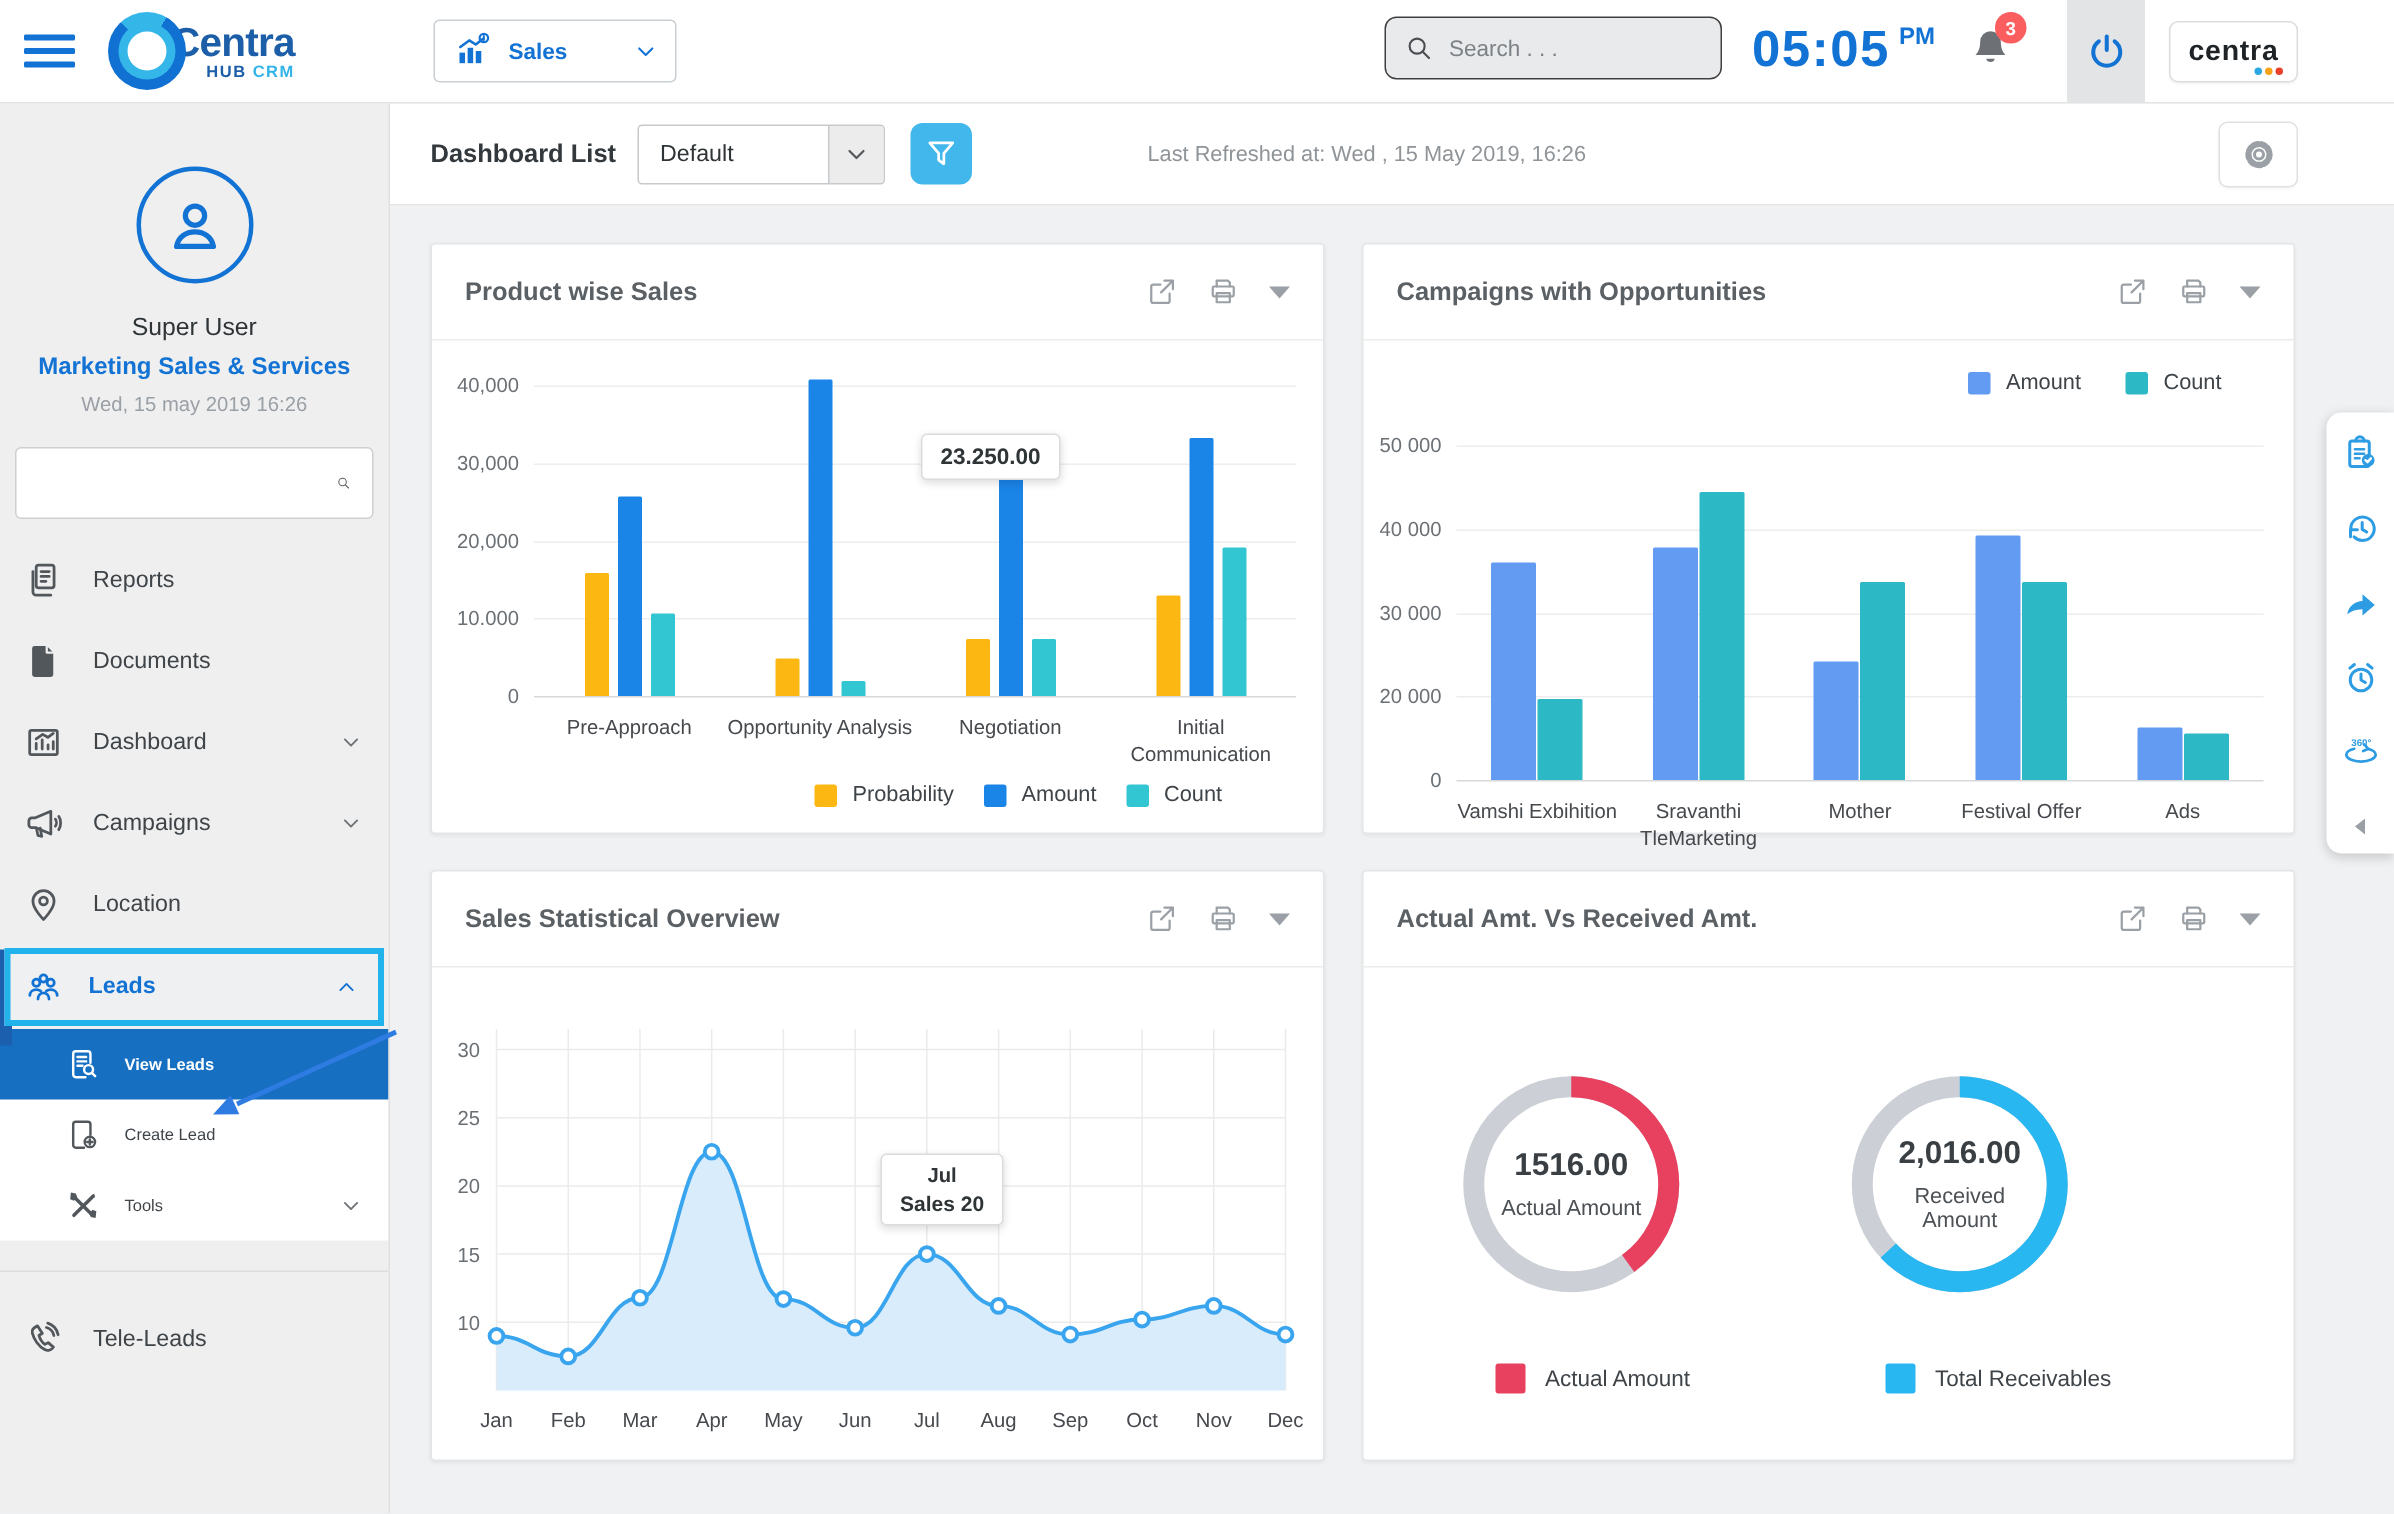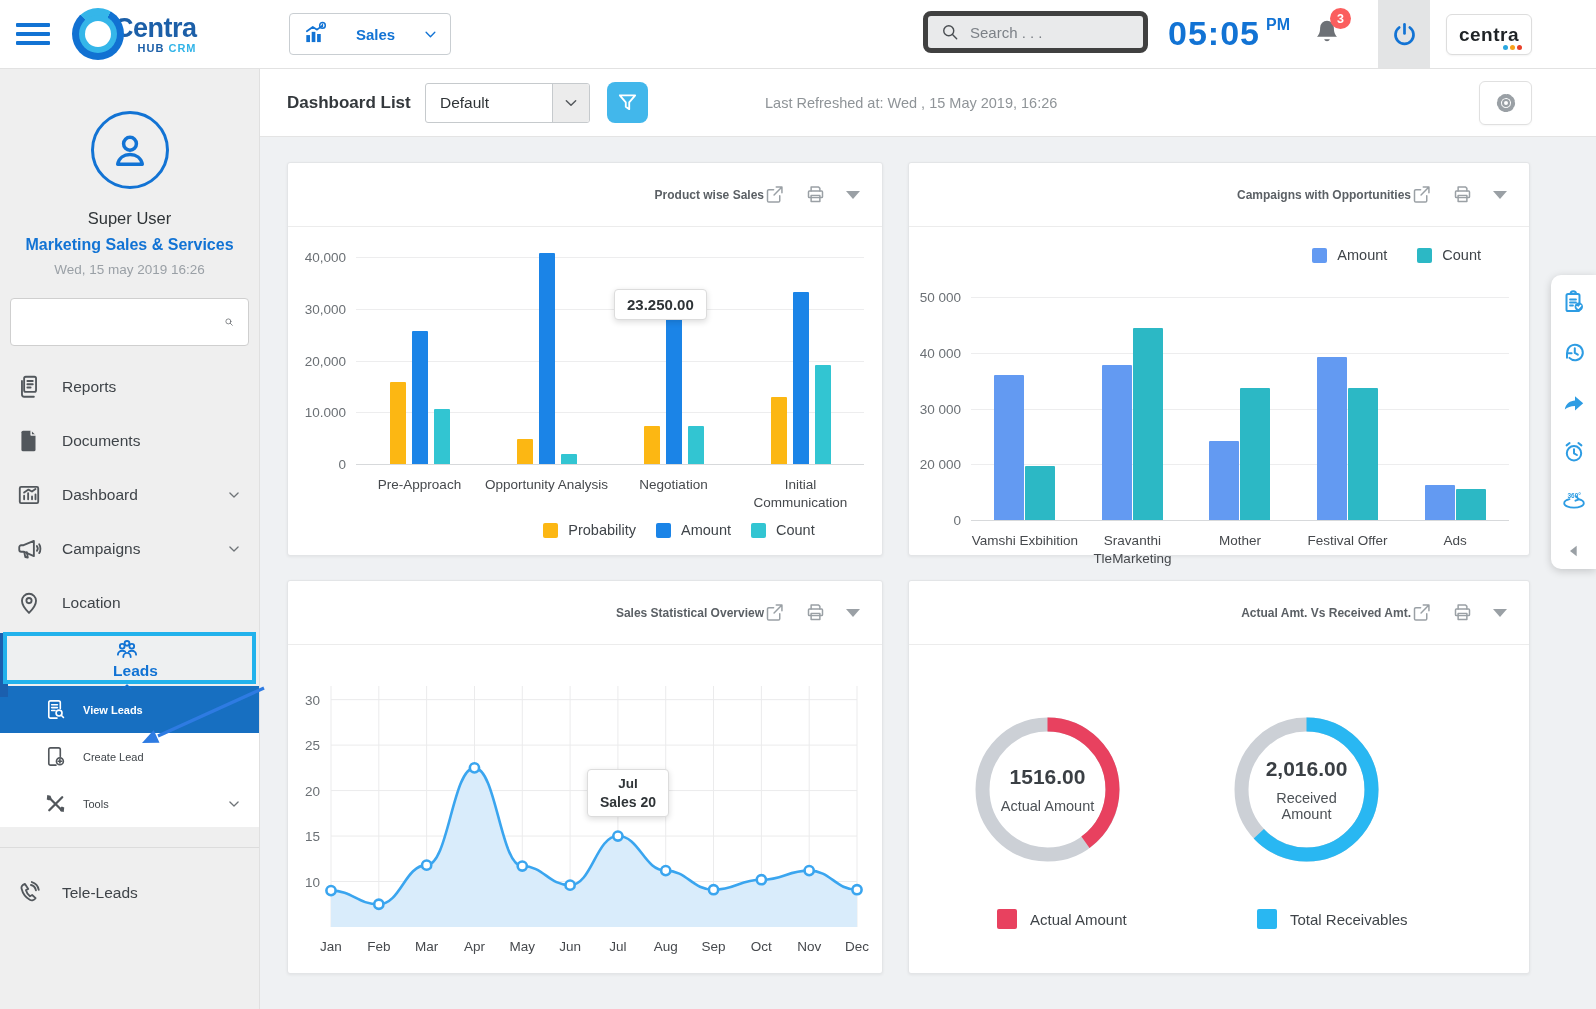--- a/index.html
+++ b/index.html
@@ -17,25 +17,25 @@
   .logo-mark { position:relative; width:52px; height:52px; flex:none; }
   .lm1 { position:absolute; inset:0; border-radius:50%; background:conic-gradient(from 30deg,#1171d2 0 80%,#35b6e9 80% 100%); }
   .lm2 { position:absolute; inset:7px; border-radius:50%; background:#35b6e9; }
   .lm3 { position:absolute; inset:13px; border-radius:50%; background:#fff; }
   .logo-text { margin-left:-10px; line-height:1; }
   .lt-main { font-size:27px; font-weight:800; color:#1c5fa8; letter-spacing:-.5px; }
   .lt-sub { text-align:right; font-size:11px; font-weight:800; letter-spacing:1px; margin-top:1px; }
   .lt-sub .hub { color:#1c5fa8; } .lt-sub .crm { color:#32b4e8; }
 
   .hdr-main { position:absolute; left:260px; top:0; right:0; height:100%; }
-  .module-select { position:absolute; left:29px; top:13px; width:162px; height:42px; border:1px solid #c9ced2; border-radius:4px; background:#fff; display:flex; align-items:center; padding:0 12px; gap:28px; cursor:pointer; }
+  .module-select { position:absolute; left:29px; top:13px; width:162px; height:42px; border:1px solid #c9ced2; border-radius:4px; background:#fff; display:flex; align-items:center; padding:0 12px; gap:11px; cursor:pointer; }
   .module-label { flex:1; font-size:15px; font-weight:700; color:#1273d4; }
   .mod-chev { color:#1273d4; width:15px; height:15px; }
 
-  .search-box { position:absolute; left:663px; top:11px; width:225px; height:42px; background:#e9eaeb; border:5px solid #404040; border-radius:8px; display:flex; align-items:center; padding:0 12px; gap:10px; color:#4a4e52; }
+  .search-box { position:absolute; left:663px; top:11px; width:225px; height:42px; background:#e9eaeb; border:1px solid #404040; border-radius:8px; display:flex; align-items:center; padding:0 12px; gap:10px; color:#4a4e52; }
   .search-box input { flex:1; background:transparent; border:none; outline:none; font-size:15px; color:#444; font-family:inherit; min-width:0; }
   .search-box input::placeholder { color:#7c8187; }
 
   .clock { position:absolute; left:908px; top:13px; display:flex; color:#1273d4; }
   .clock-time { font-size:34px; font-weight:600; line-height:40px; letter-spacing:1px; }
   .clock-mer { font-size:16px; font-weight:700; margin:3px 0 0 6px; }
 
   .bell { position:absolute; left:1052px; top:17px; width:32px; height:32px; color:#6d7176; cursor:pointer; }
   .badge { position:absolute; top:-9px; right:-7px; width:21px; height:21px; border-radius:50%; background:#fb5e5e; color:#fff; font-size:12.5px; font-weight:700; display:flex; align-items:center; justify-content:center; }
 
@@ -54,21 +54,21 @@
   .p-date { margin-top:8px; font-size:13.5px; color:#9aa0a6; }
   .side-search { margin:21px 10px 0; height:48px; background:#fff; border:1px solid #cfcfcf; border-radius:4px; display:flex; align-items:center; padding:0 14px; color:#5a5f63; }
   .side-search input { flex:1; border:none; outline:none; font-size:15px; font-family:inherit; background:transparent; }
   .menu { margin-top:14px; }
   .m-item { height:54px; display:flex; align-items:center; padding:0 18px 0 16px; cursor:pointer; }
   .m-ic { width:26px; height:26px; color:#52575c; flex:none; }
   .m-label { margin-left:20px; font-size:15.5px; color:#3f4449; flex:1; }
   .m-chev { width:14px; height:14px; color:#6f7478; }
   .leads-wrap { position:relative; height:56px; }
   .leads-strip { position:absolute; left:0; top:3px; width:8px; height:64px; background:#1b5fae; }
-  .leads-box { position:absolute; left:3px; right:3px; top:2px; bottom:2px; border:4px solid #22b2ec; background:#eef0f1; display:flex; align-items:center; padding:0 14px 0 9px; cursor:pointer;flex-direction:column; }
+  .leads-box { position:absolute; left:3px; right:3px; top:2px; bottom:2px; border:4px solid #22b2ec; background:#eef0f1; display:flex; align-items:center; padding:0 14px 0 9px; cursor:pointer; }
   .leads-box .m-ic, .leads-box .m-chev { color:#1273d4; }
   .leads-box .m-label { color:#1273d4; font-weight:700; margin-left:17px; }
   .submenu { background:#fff; }
   .sm-item { height:47px; display:flex; align-items:center; padding:0 18px 0 44px; cursor:pointer; }
   .sm-item.active { background:#176fc1; }
   .sm-ic { width:23px; height:23px; color:#52575c; flex:none; }
   .sm-label { margin-left:16px; font-size:11px; color:#3f4449; flex:1; }
   .sm-item.active .sm-ic { color:#fff; }
   .sm-item.active .sm-label { color:#fff; font-weight:700; }
   .side-div { height:1px; background:#dcdcdc; margin-top:20px; }
@@ -86,21 +86,21 @@
   .gear-btn { position:absolute; right:64px; top:12px; width:53px; height:44px; border:1px solid #e0e0e0; border-radius:6px; background:#fff; box-shadow:0 1px 2px rgba(0,0,0,.04); display:flex; align-items:center; justify-content:center; color:#9aa0a5; cursor:pointer; }
 
   
   .content { position:absolute; left:260px; top:137px; right:0; bottom:0; background:#eff1f3; }
   .card { position:absolute; background:#fff; border:1px solid #e3e5e7; border-radius:3px; box-shadow:0 1px 3px rgba(0,0,0,.06); }
   #card1 { left:27px;  top:25px;  width:596px; height:394px; }
   #card2 { left:648px; top:25px;  width:622px; height:394px; }
   #card3 { left:27px;  top:443px; width:596px; height:394px; }
   #card4 { left:648px; top:443px; width:622px; height:394px; }
   .card-h { height:64px; border-bottom:1px solid #ececec; display:flex; align-items:center; padding:0 22px; }
-  .card-title { flex:1; font-size:12px; font-weight:600; color:#5b6065;text-align:right; }
+  .card-title { flex:1; font-size:17px; font-weight:600; color:#5b6065; }
   .card-actions { display:flex; align-items:center; gap:20px; color:#9aa0a5; }
   .ca-ic { width:21px; height:21px; cursor:pointer; }
   .caret { width:0; height:0; border-left:7px solid transparent; border-right:7px solid transparent; border-top:8px solid #9aa0a5; cursor:pointer; }
   .card-b { position:relative; height:329px; }
 
   
   .plot { position:absolute; }
   .grid-line { position:absolute; left:0; right:0; height:1px; background:#ededee; }
   .grid-line.zero { background:#d7d9db; }
   .ylab { position:absolute; left:-64px; width:54px; text-align:right; font-size:13.5px; color:#6b7075; transform:translateY(-50%); }

